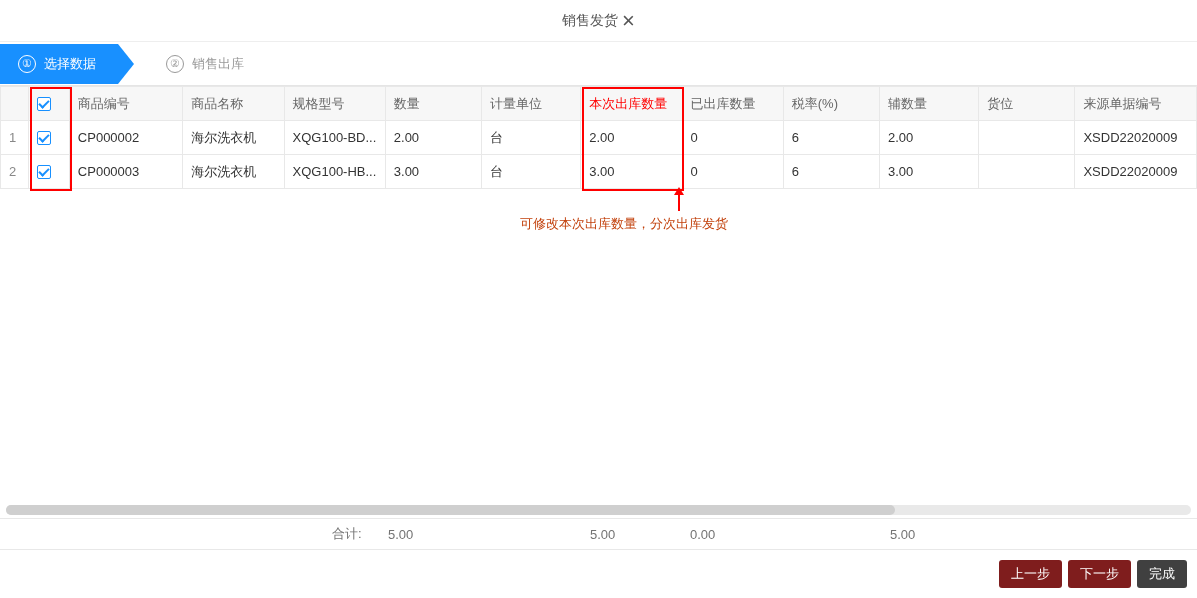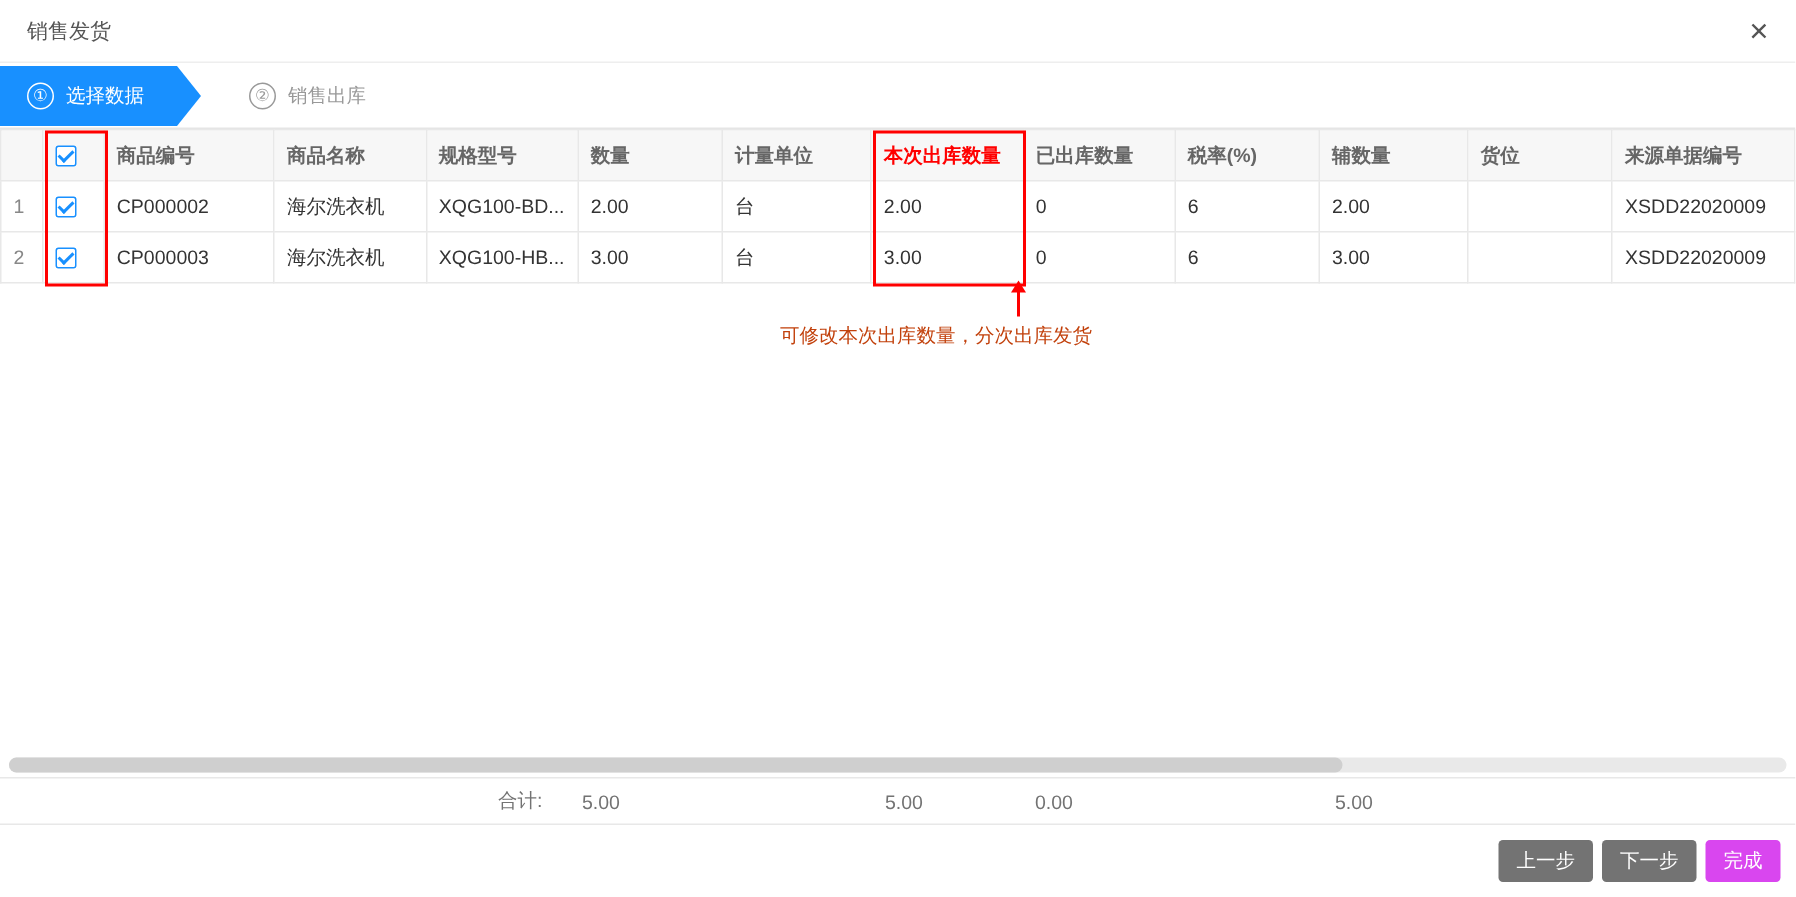--- a/index.html
+++ b/index.html
@@ -12,21 +12,21 @@
   height: 598px;
   position: relative;
   overflow: hidden;
 }
 
 
 .dialog-header {
   height: 42px;
   display: flex;
   align-items: center;
-  justify-content: space-between;
+  justify-content: center;
   padding: 0 14px 0 18px;
   border-bottom: 1px solid #eee;
 }
 .dialog-title { font-size: 14px; color: #555; }
 .close-btn {
   font-size: 22px;
   color: #555;
   cursor: pointer;
   line-height: 1;
   padding: 2px 4px;
@@ -88,21 +88,21 @@
   height: 34px;
   text-align: left;
   white-space: nowrap;
   overflow: hidden;
   text-overflow: ellipsis;
   font-size: 13px;
 }
 .tbl th {
   background: #f7f7f7;
   color: #666;
-  font-weight: bold;
+  font-weight: normal;
 }
 .col-idx { width: 28px; text-align: center; color: #888; }
 .col-chk { width: 40px; text-align: center; }
 .col-code { width: 112px; }
 .col-name { width: 100px; }
 .col-model { width: 100px; }
 .col-qty { width: 95px; }
 .col-unit { width: 98px; }
 .col-outqty { width: 100px; }
 .col-already { width: 100px; margin-left: 30px; }
@@ -219,22 +219,22 @@
 }
 .btn {
   height: 28px;
   padding: 0 12px;
   border-radius: 3px;
   border: none;
   font-size: 13px;
   color: #fff;
   cursor: pointer;
 }
-.btn-blue { background: #737373; }
-.btn-green { background: #d946ef; }
+.btn-blue { background: #7f1d1d; }
+.btn-green { background: #404040; }
 </style>
 </head>
 <body>
 
 <div class="dialog-header">
   <span class="dialog-title">销售发货</span>
   <span class="close-btn">×</span>
 </div>
 
 <div class="steps">

